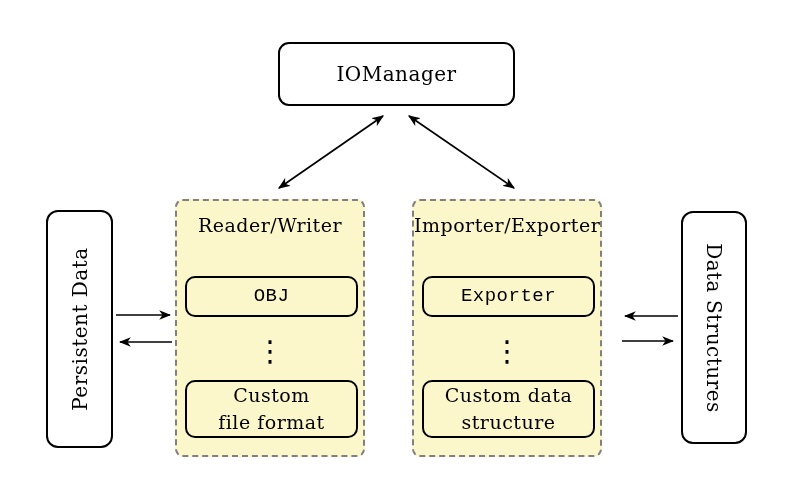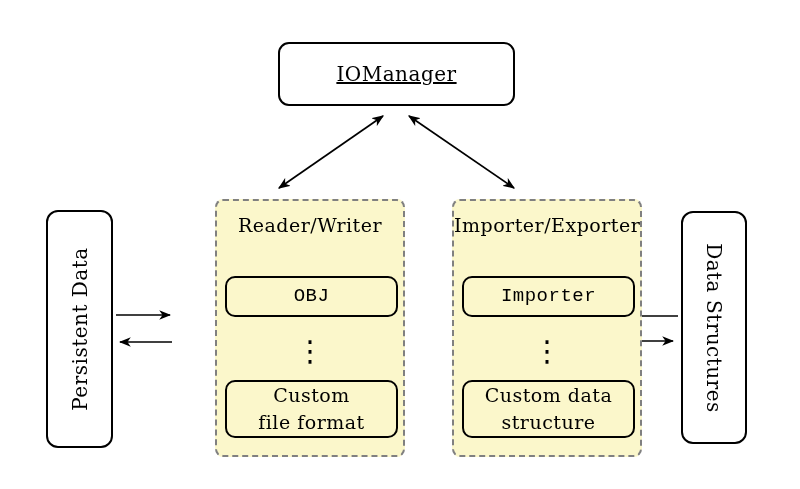--- a/index.html
+++ b/index.html
@@ -36,30 +36,28 @@
     left: 278px; top: 42px;
     width: 237px; height: 64px;
     background: var(--bg);
     border: 2.5px solid var(--box-border);
     border-radius: 11px;
     display: flex;
     align-items: center;
     justify-content: center;
     font-size: 20px;
     letter-spacing: 0.5px;
-    text-decoration: underline;
   }
   .group {
     position: absolute;
     top: 199px;
     width: 190px; height: 258px;
     background: var(--group-fill);
     border: 2px dashed var(--group-border);
     border-radius: 8px;
-    margin-left: 40px;
   }
   .group-left  { left: 175px; }
   .group-right { left: 412px; }
   .group-title {
     position: absolute;
     top: 13px;
     width: 100%;
     text-align: center;
     font-size: 19px;
     letter-spacing: 0.5px;
@@ -142,21 +140,21 @@
     <div class="vdots">⋮</div>
     <div class="inner-box inner-bottom">
       <span>Custom</span>
       <span>file format</span>
     </div>
   </div>
 
   <div class="group group-right">
     <div class="group-title">Importer/Exporter</div>
     <div class="inner-box inner-top">
-      <span>Importer</span>
+      <span>Exporter</span>
     </div>
     <div class="vdots">⋮</div>
     <div class="inner-box inner-bottom">
       <span>Custom data</span>
       <span>structure</span>
     </div>
   </div>
 
   <div class="side-box side-left">
     <span class="side-label rot-ccw">Persistent Data</span>

